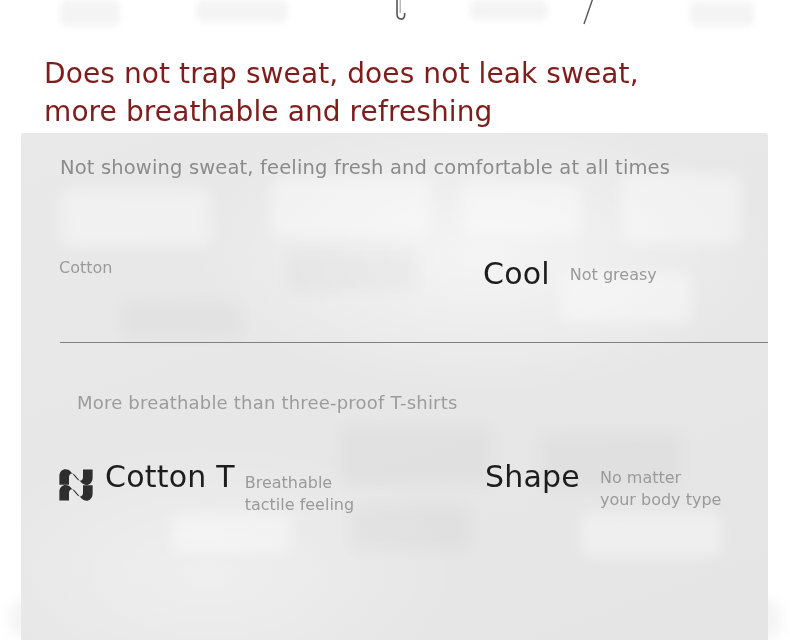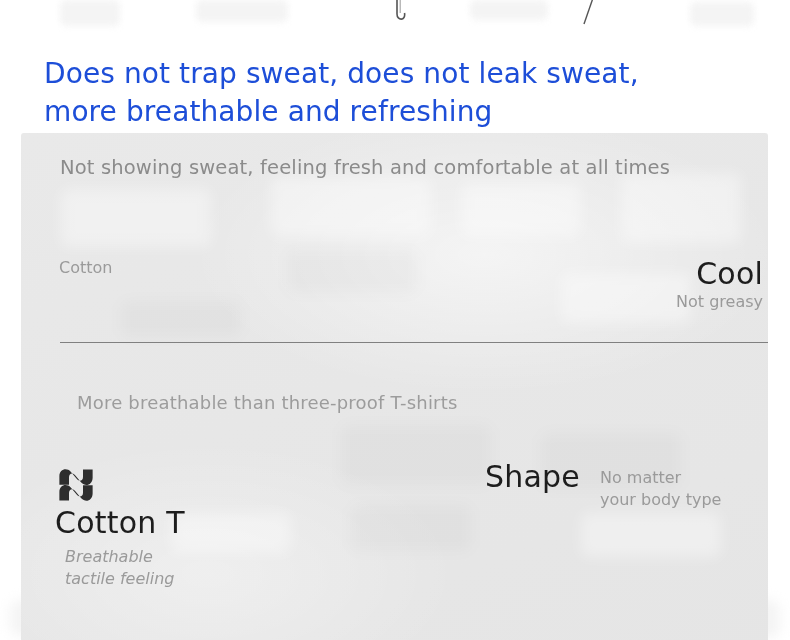--- a/index.html
+++ b/index.html
@@ -45,21 +45,21 @@
   
   #heading {
     position: absolute;
     left: 44px;
     top: 36px;
     width: 700px;
     font-family: "DejaVu Sans", sans-serif;
     font-size: 28px;
     line-height: 38px;
     font-weight: 400;
-    color: #1d4ed8;
+    color: #7f1d1d;
     letter-spacing: .1px;
     white-space: pre-line;
   }
 
   
   #feature-card {
     position: absolute;
     left: 21px;
     top: 133px;
     width: 747px;
@@ -210,38 +210,38 @@
   <div class="card-ghost" style="left:560px; top:380px; width:140px; height:44px;"></div>
 
   <div class="card-inner">
 
     <div id="card-subtitle">Not showing sweat, feeling fresh and comfortable at all times</div>
 
     <div class="feature-row" style="top:124px;">
       <div class="feature-cell" style="margin-left:22px; width:440px; align-items:baseline;">
         <span class="feature-desc" style="margin-left:16px;">Cotton</span>
       </div>
-      <div class="feature-cell" style="width:280px; align-items:flex-end;flex-direction:column;">
+      <div class="feature-cell" style="width:280px; align-items:center;">
         <span class="feature-title">Cool</span>
         <span class="feature-desc" style="margin-left:20px;">Not greasy</span>
       </div>
     </div>
 
     <div id="card-divider"></div>
 
     <div id="section-label">More breathable than three-proof T-shirts</div>
 
     <div class="feature-row" style="top:325px;">
-      <div class="feature-cell" style="margin-left:34px; width:430px; align-items:flex-start;flex-direction:column;">
+      <div class="feature-cell" style="margin-left:34px; width:430px; align-items:flex-start;">
         <svg class="wave-icon" viewBox="0 0 48 48" style="margin-top:4px;">
           <path d="M5 16 C5 8.5 13 5.5 18 11 L25 19.5 C28 23 32 21.5 32 17 L32 8.5 L43 8.5 L43 18 C43 26 35 29 30 23.5 L23 15 C20 11.5 16 13 16 17.5 L16 26 L5 26 Z" fill="#2e2e2e"></path>
           <path d="M5 34 C5 26.5 13 23.5 18 29 L25 37.5 C28 41 32 39.5 32 35 L32 26.5 L43 26.5 L43 36 C43 44 35 47 30 41.5 L23 33 C20 29.5 16 31 16 35.5 L16 44 L5 44 Z" fill="#2e2e2e"></path>
         </svg>
         <span class="feature-title" style="margin-top:2px;">Cotton T</span>
-        <span class="feature-desc desc-two-line" style="margin-left:10px; margin-top:6px;font-style:italic;">Breathable
+        <span class="feature-desc desc-two-line" style="margin-left:10px; margin-top:14px;">Breathable
 tactile feeling</span>
       </div>
       <div class="feature-cell" style="width:280px; align-items:flex-start;">
         <span class="feature-title" style="margin-top:2px;text-align:center;">Shape</span>
         <span class="feature-desc desc-two-line" style="margin-left:20px; margin-top:9px;">No matter
 your body type</span>
       </div>
     </div>
 
   </div>

